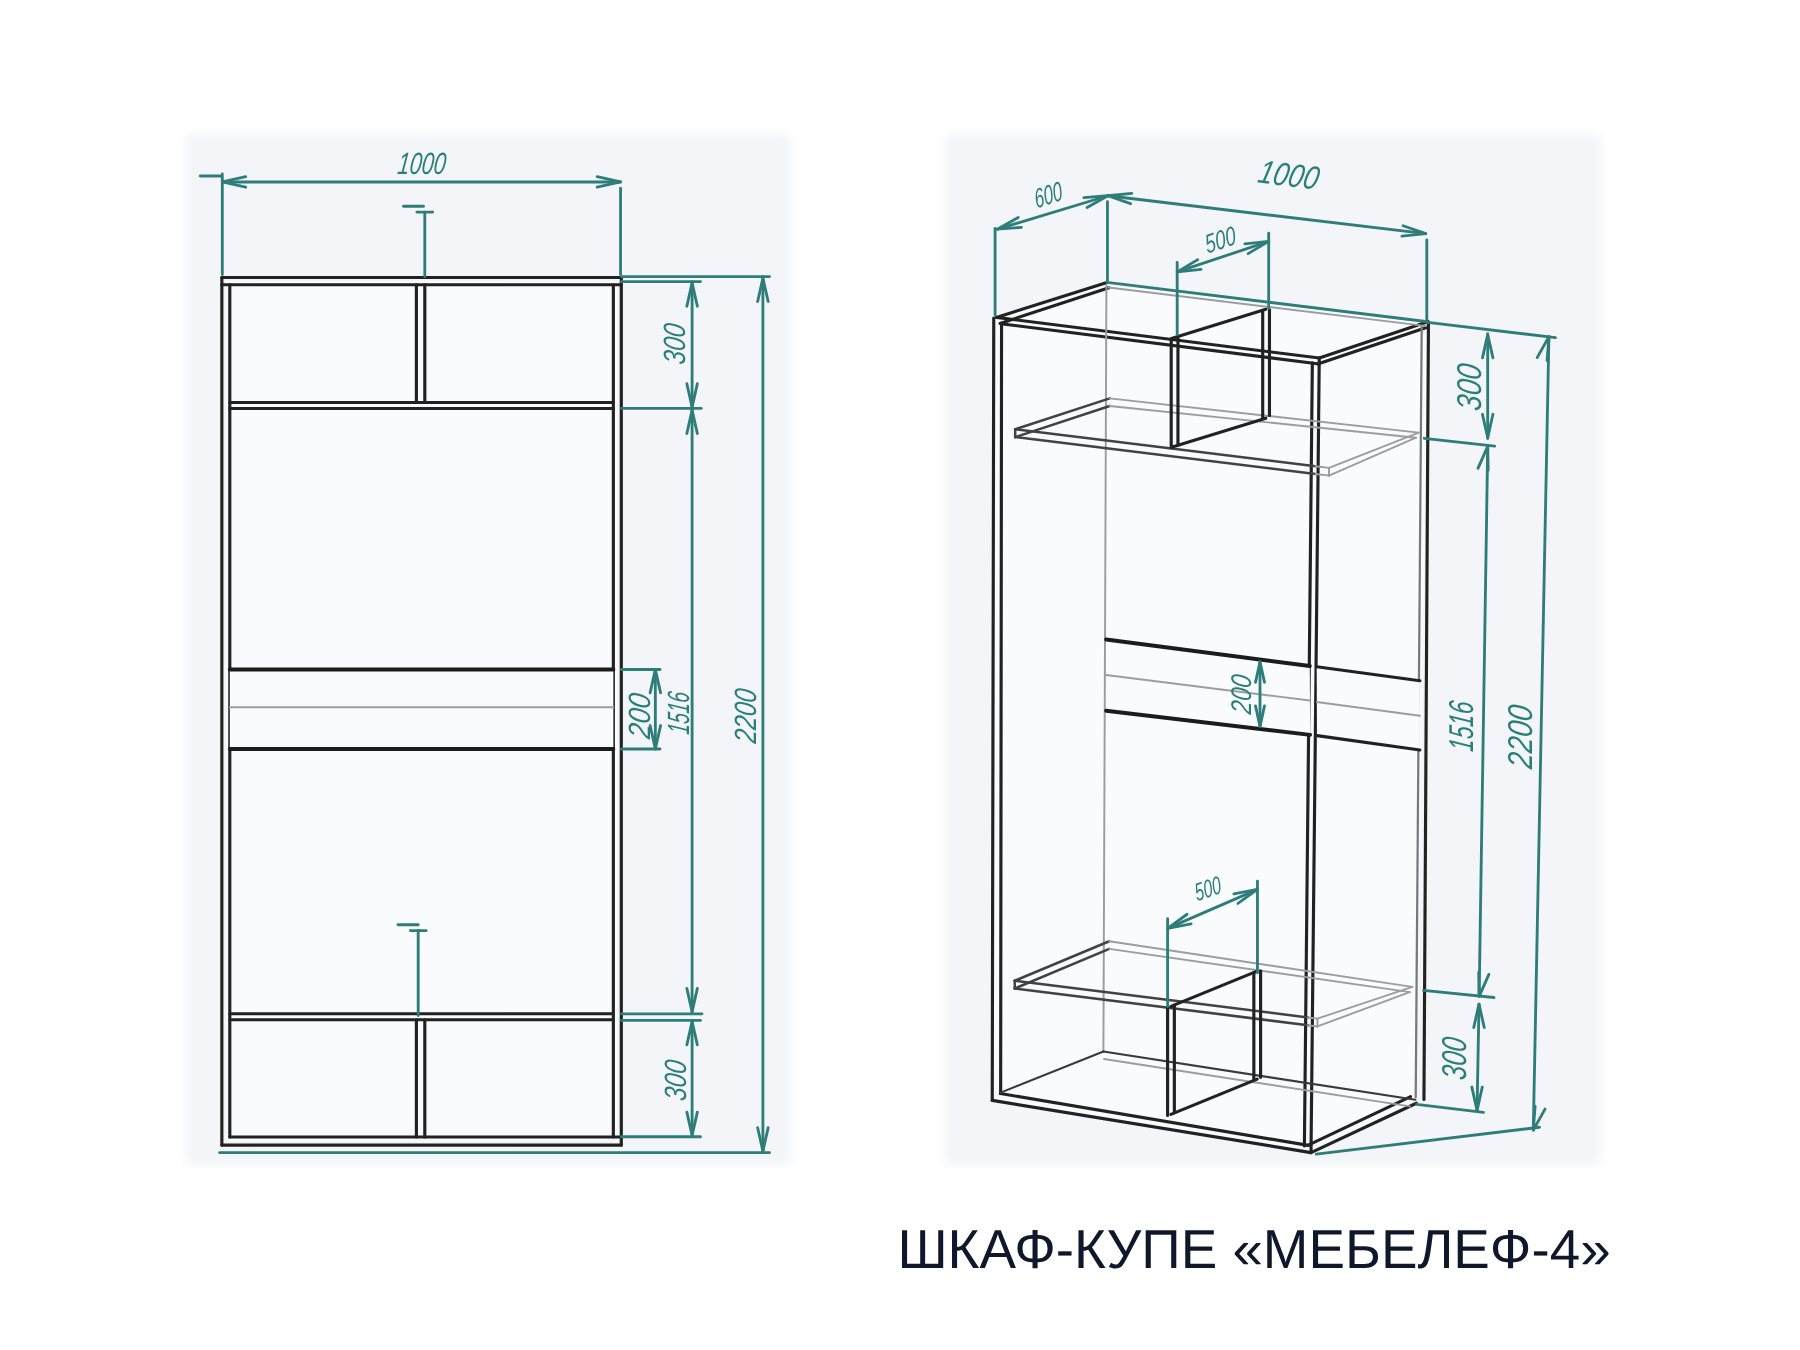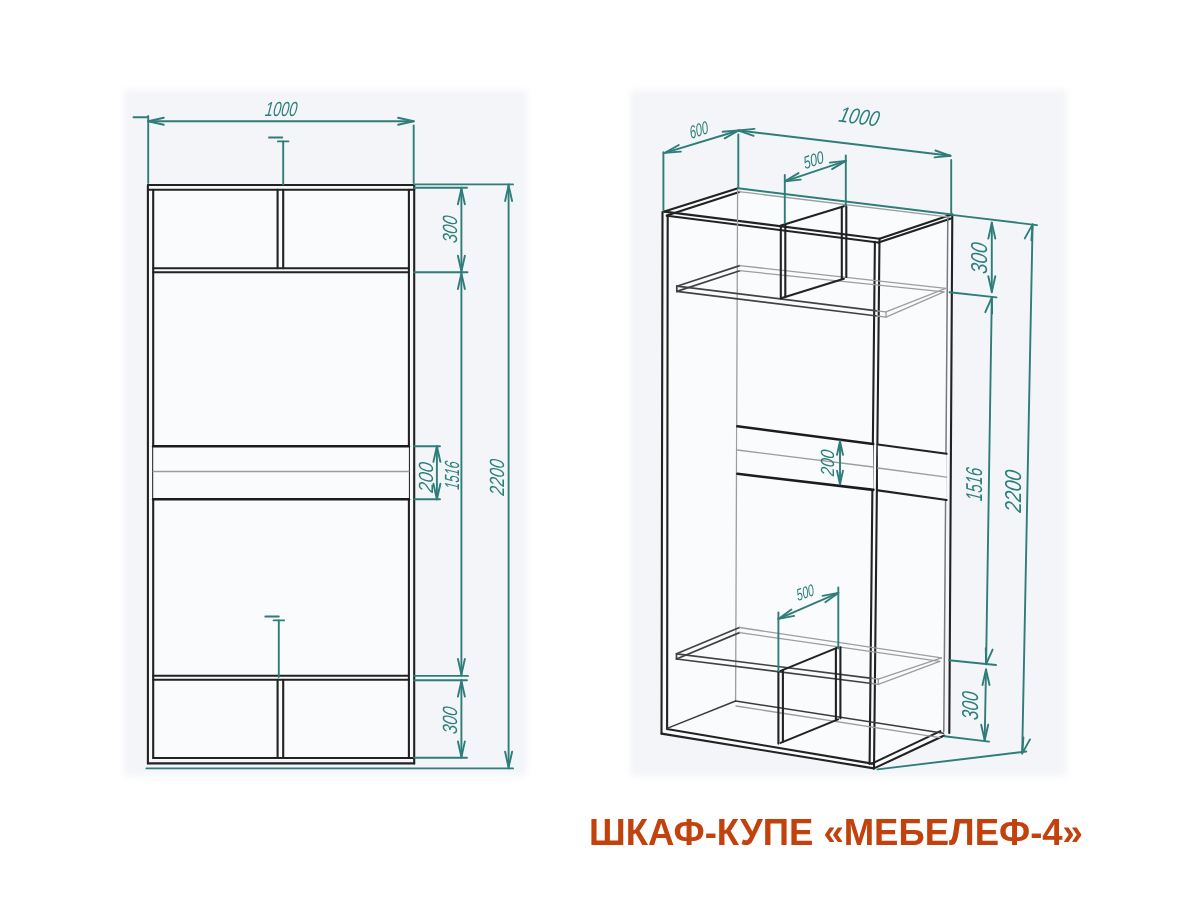--- a/index.html
+++ b/index.html
@@ -6,21 +6,21 @@
 .page{position:relative;width:1200px;height:900px;font-family:"Liberation Sans",sans-serif;}
 svg{position:absolute;left:0;top:0;filter:blur(0.45px);}
 .k{stroke:#222222;stroke-width:2.1;fill:none;stroke-linecap:round;}
 .k2{stroke:#1c1c1c;stroke-width:2.6;fill:none;stroke-linecap:round;}
 .kt{stroke:#3a3a3a;stroke-width:1.4;fill:none;stroke-linecap:round;}
 .g{stroke:#9b9da0;stroke-width:1.3;fill:none;stroke-linecap:round;}
 .m{stroke:#424242;stroke-width:1.7;fill:none;stroke-linecap:round;}
 .gd{stroke:#77797c;stroke-width:1.5;fill:none;stroke-linecap:round;}
 .t{stroke:#2e7d79;stroke-width:1.9;fill:none;stroke-linecap:round;stroke-linejoin:round;}
 .td{font-family:"Liberation Sans",sans-serif;font-style:italic;fill:#2a7f7b;}
-.title{position:absolute;left:836px;top:812px;transform:translateX(-50%);white-space:nowrap;font-weight:bold;font-size:36.5px;color:#c2410c;}
+.title{position:absolute;left:836px;top:812px;transform:translateX(-50%);white-space:nowrap;font-weight:normal;font-size:36.5px;color:#0f172a;}
 </style>
 </head>
 <body>
 <div class="page">
 
 <div style="position:absolute;left:124px;top:90px;width:403px;height:686px;background:#f4f5f8;filter:blur(3px);"></div>
 
 <div style="position:absolute;left:630px;top:90px;width:437px;height:686px;background:#f4f5f8;filter:blur(3px);"></div>
 <svg width="1200" height="900" viewBox="0 0 1200 900">
 

